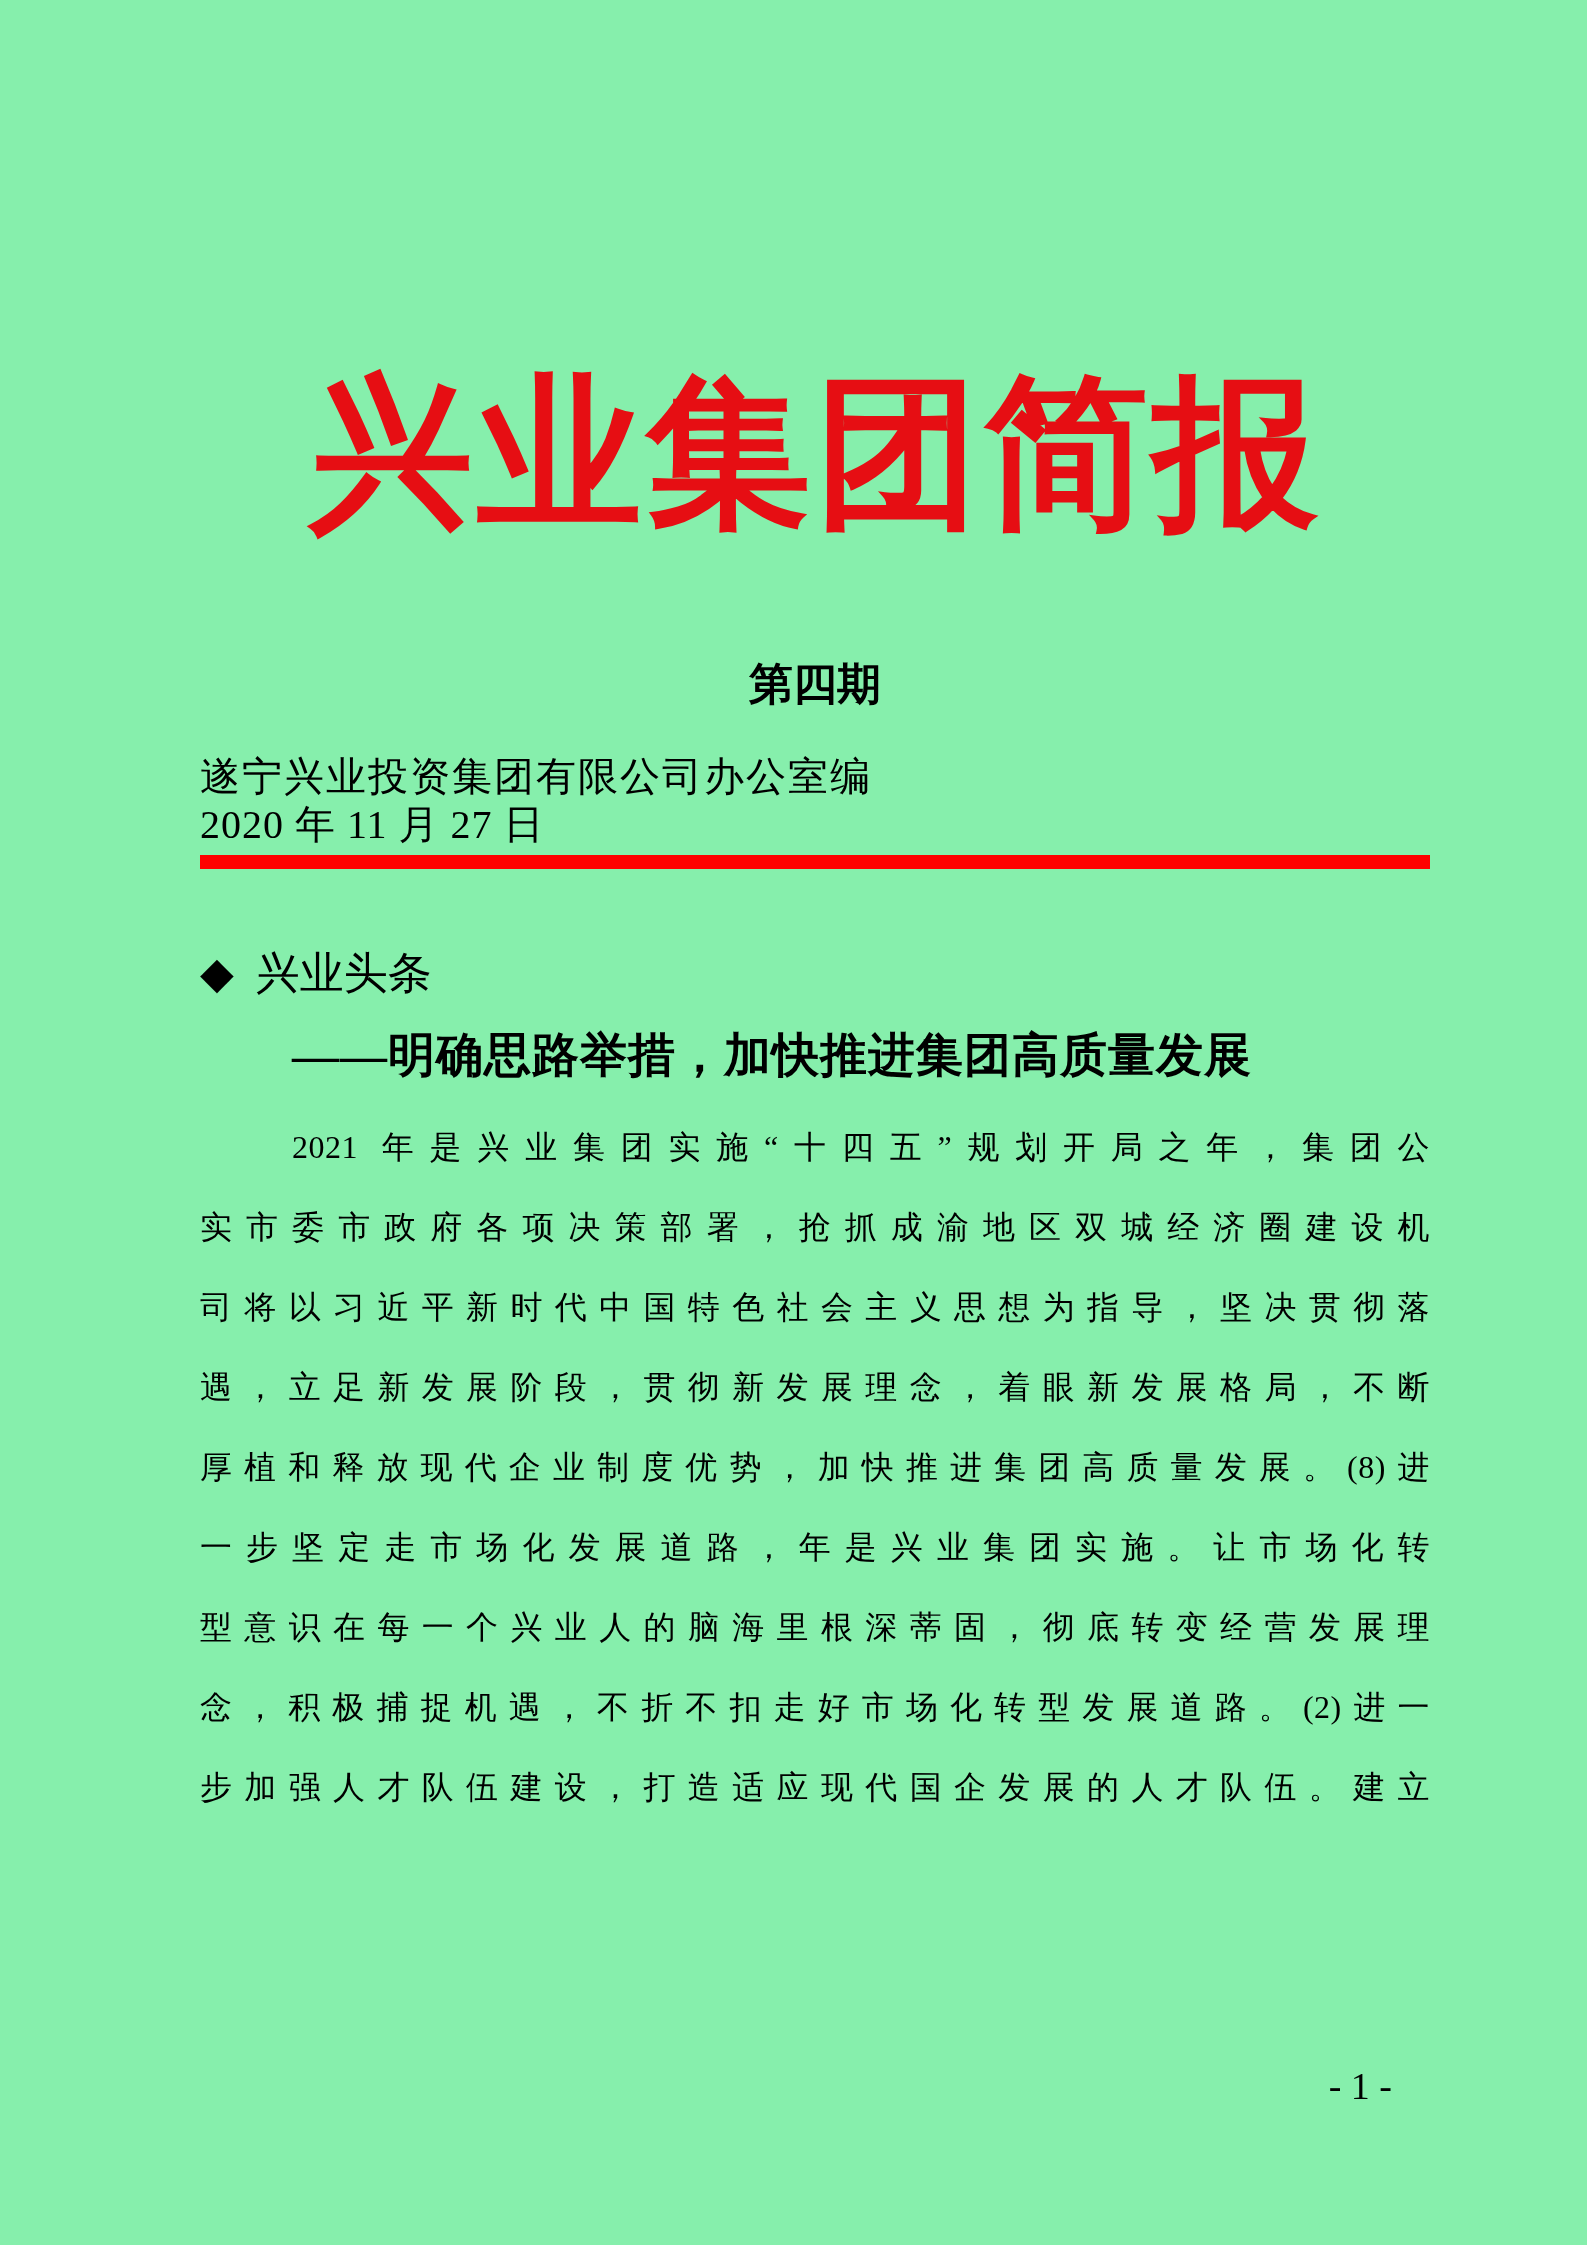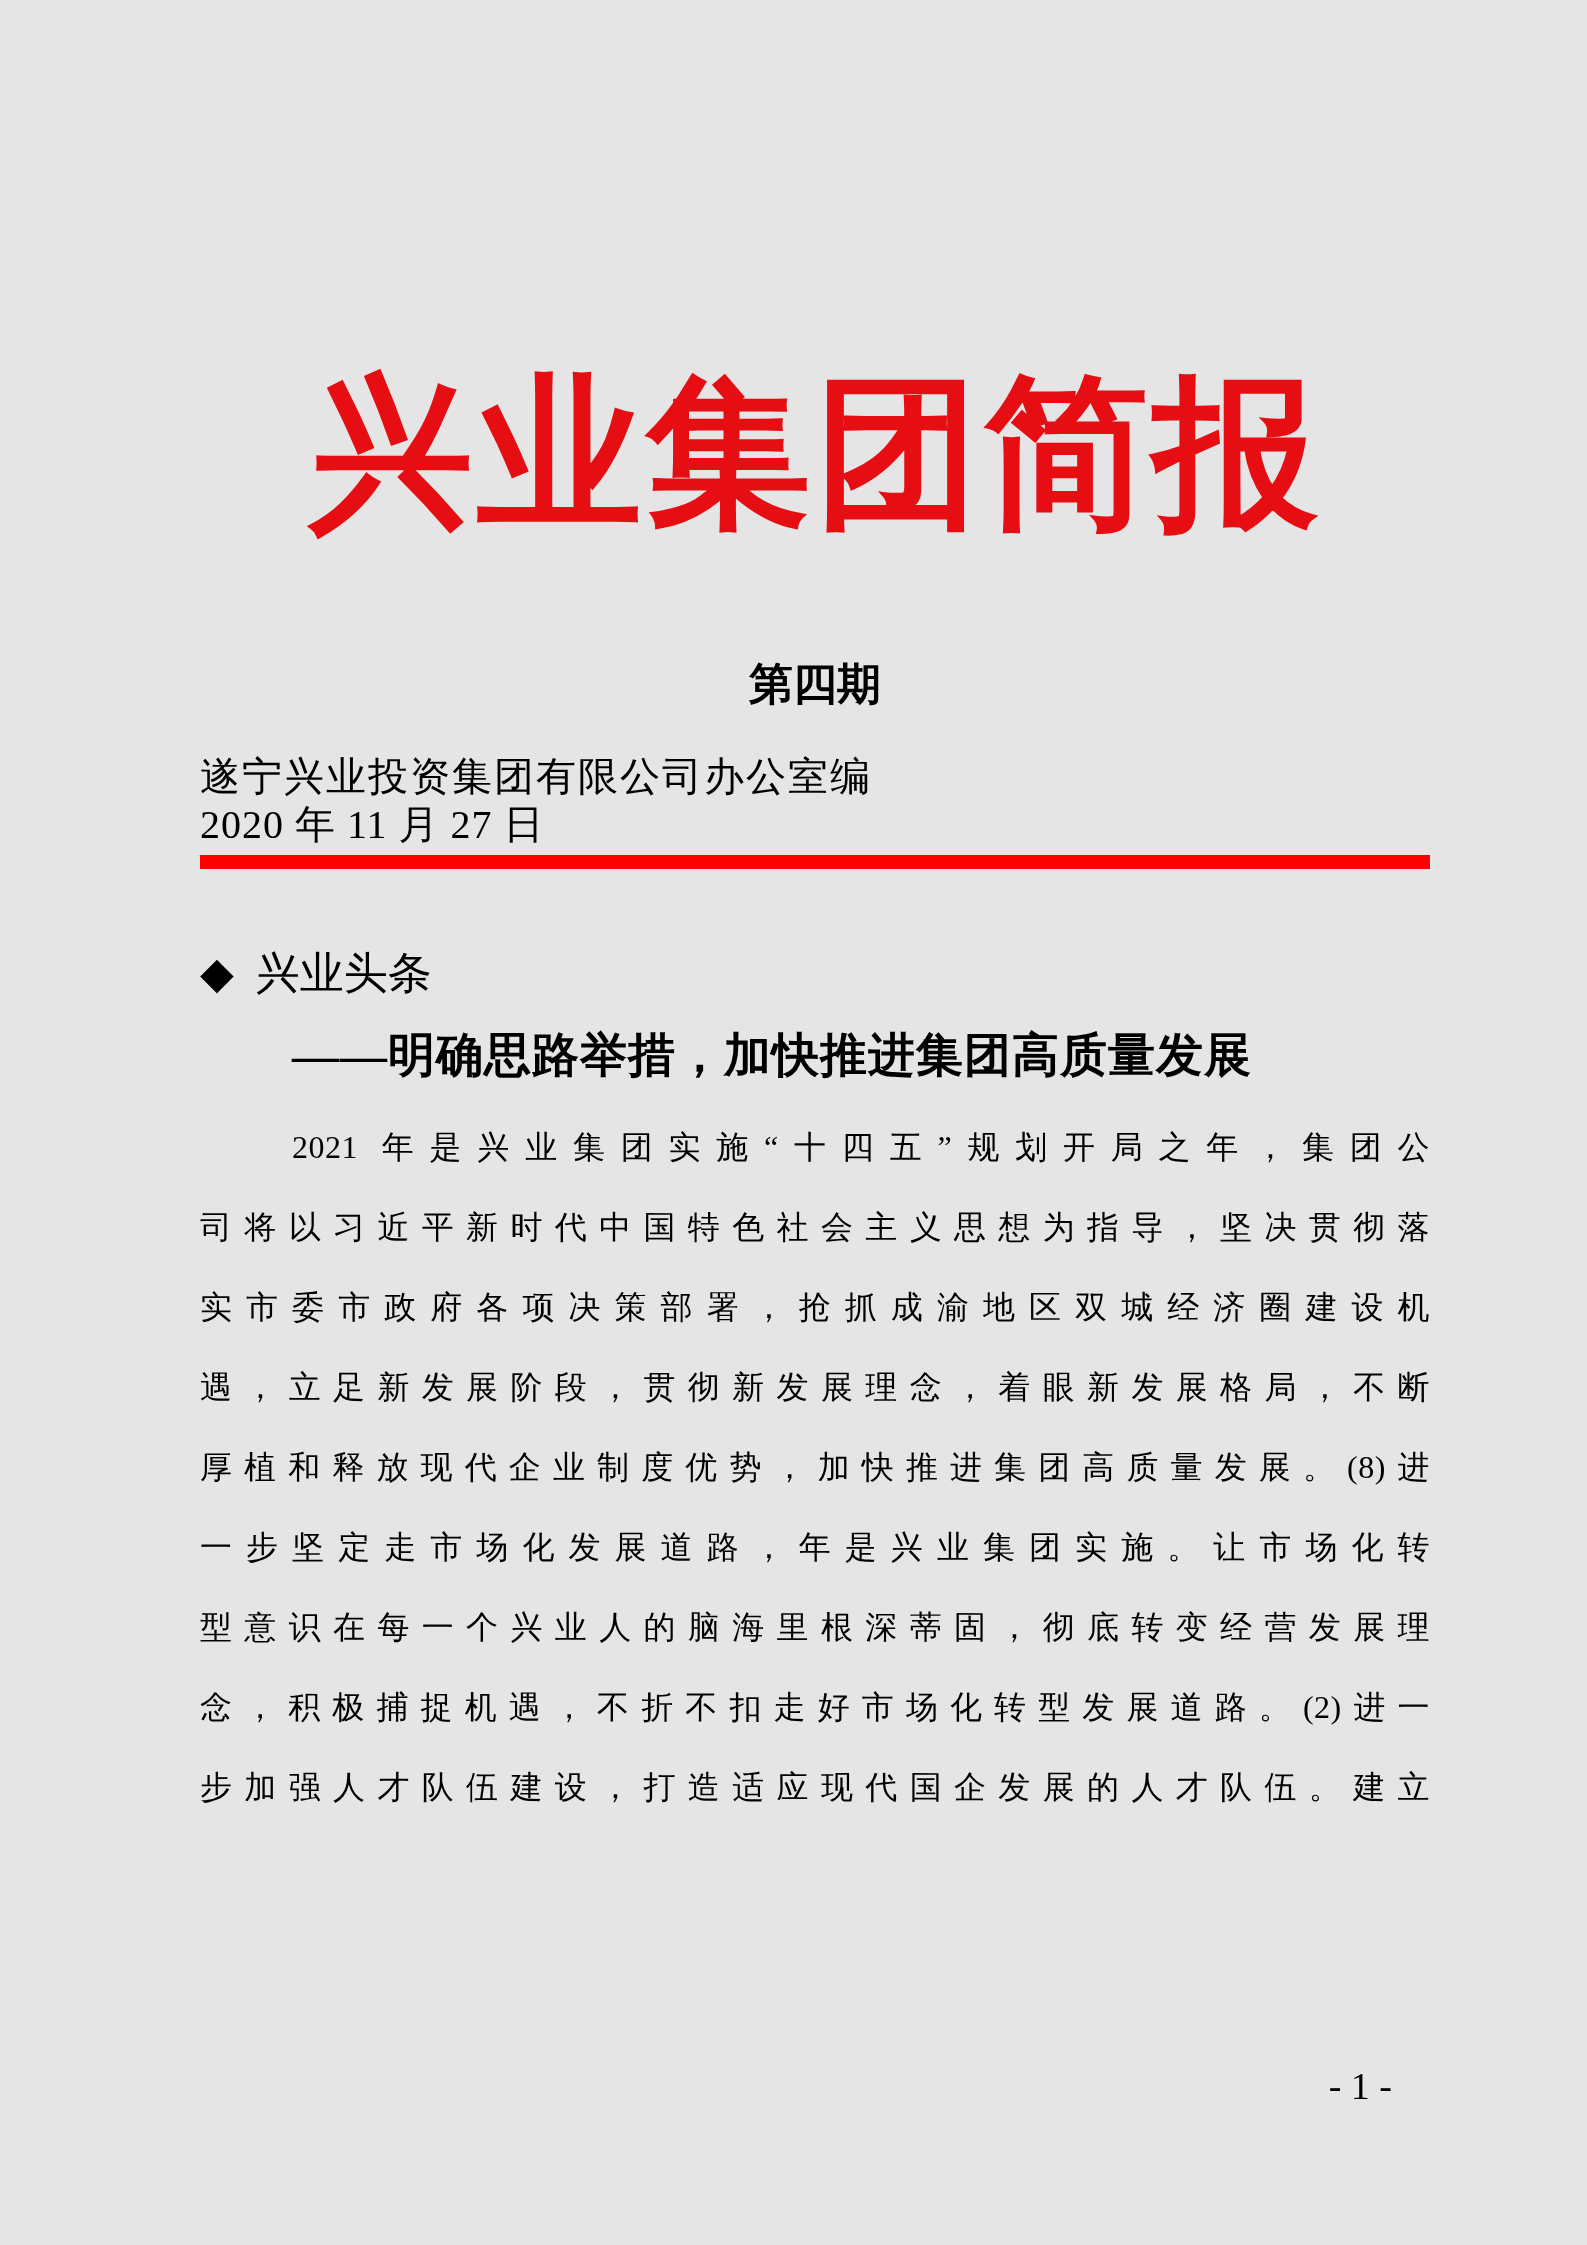--- a/index.html
+++ b/index.html
@@ -1,20 +1,20 @@
 <!DOCTYPE html>
 <html><head>
 <meta charset="utf-8">
 <style>
   html, body { margin: 0; padding: 0; background: #ffffff; }
   .page {
     position: relative;
     width: 1587px;
     height: 2245px;
-    background: #e5e5e5;
+    background: #86efac;
     overflow: hidden;
     font-family: "Liberation Serif", "DejaVu Serif", serif;
     color: #000000;
   }
   .content {
     margin-left: 200px;
     margin-right: 157px; 
   }
   
   .masthead {
@@ -122,22 +122,22 @@
 
     <div class="section-header">
       <span class="diamond">◆</span>
       <span class="section-title">兴业头条</span>
     </div>
 
     <h2 class="headline">——明确思路举措，加快推进集团高质量发展</h2>
 
     <div class="body-paragraph">
         <div class="body-line first">2021 年是兴业集团实施“十四五”规划开局之年，集团公</div>
+        <div class="body-line">实市委市政府各项决策部署，抢抓成渝地区双城经济圈建设机</div>
         <div class="body-line">司将以习近平新时代中国特色社会主义思想为指导，坚决贯彻落</div>
-        <div class="body-line">实市委市政府各项决策部署，抢抓成渝地区双城经济圈建设机</div>
         <div class="body-line">遇，立足新发展阶段，贯彻新发展理念，着眼新发展格局，不断</div>
         <div class="body-line">厚植和释放现代企业制度优势，加快推进集团高质量发展。(8)进</div>
         <div class="body-line">一步坚定走市场化发展道路，年是兴业集团实施。让市场化转</div>
         <div class="body-line">型意识在每一个兴业人的脑海里根深蒂固，彻底转变经营发展理</div>
         <div class="body-line">念，积极捕捉机遇，不折不扣走好市场化转型发展道路。(2)进一</div>
         <div class="body-line">步加强人才队伍建设，打造适应现代国企发展的人才队伍。建立</div>
       </div>
 
   </div>
 

